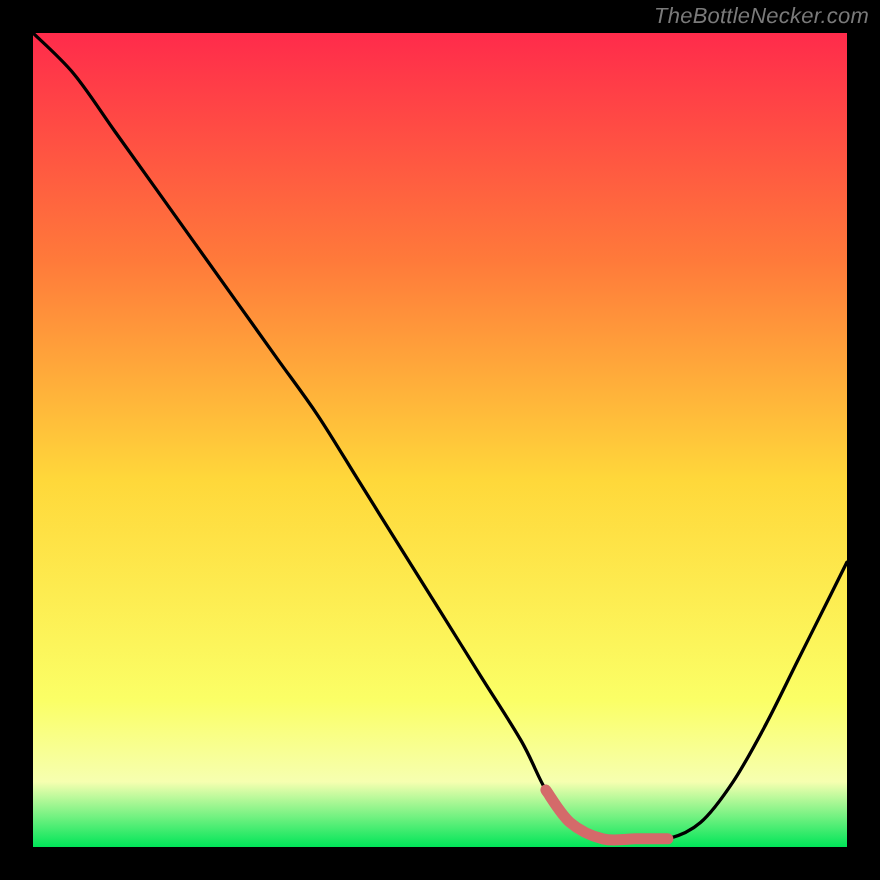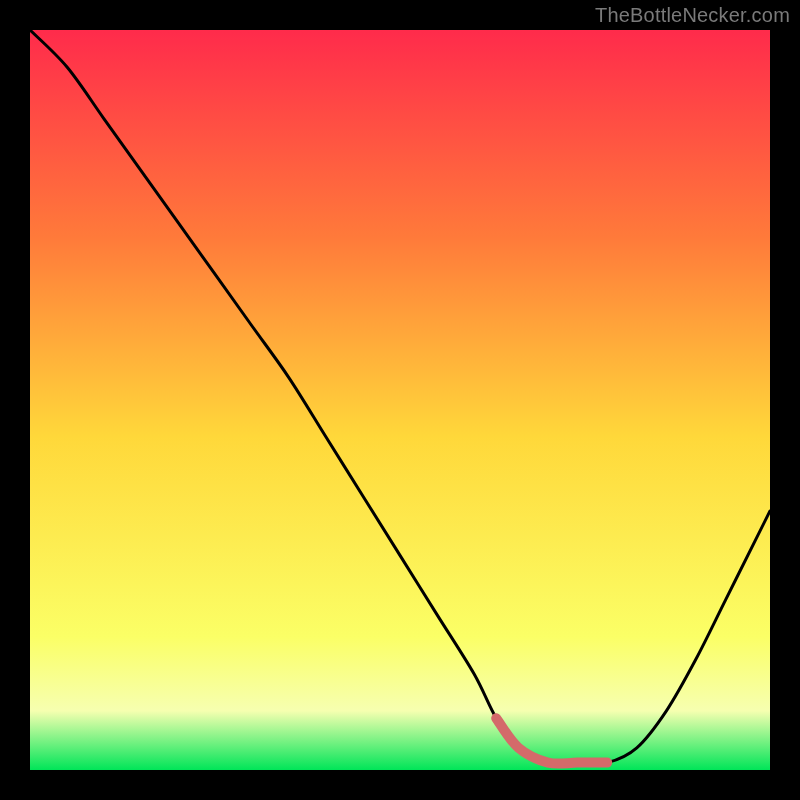--- a/index.html
+++ b/index.html
@@ -8,20 +8,21 @@
     width: 800px;
     height: 800px;
     background: #000;
     font-family: Arial, Helvetica, sans-serif;
     overflow: hidden;
   }
   .wrap {
     position: relative;
     width: 800px;
     height: 800px;
+    font-style: italic;
   }
   .attribution {
     position: absolute;
     top: 4px;
     right: 10px;
     color: #7a7a7a;
     font-size: 20px;
     font-weight: 500;
     letter-spacing: 0.2px;
     z-index: 5;

